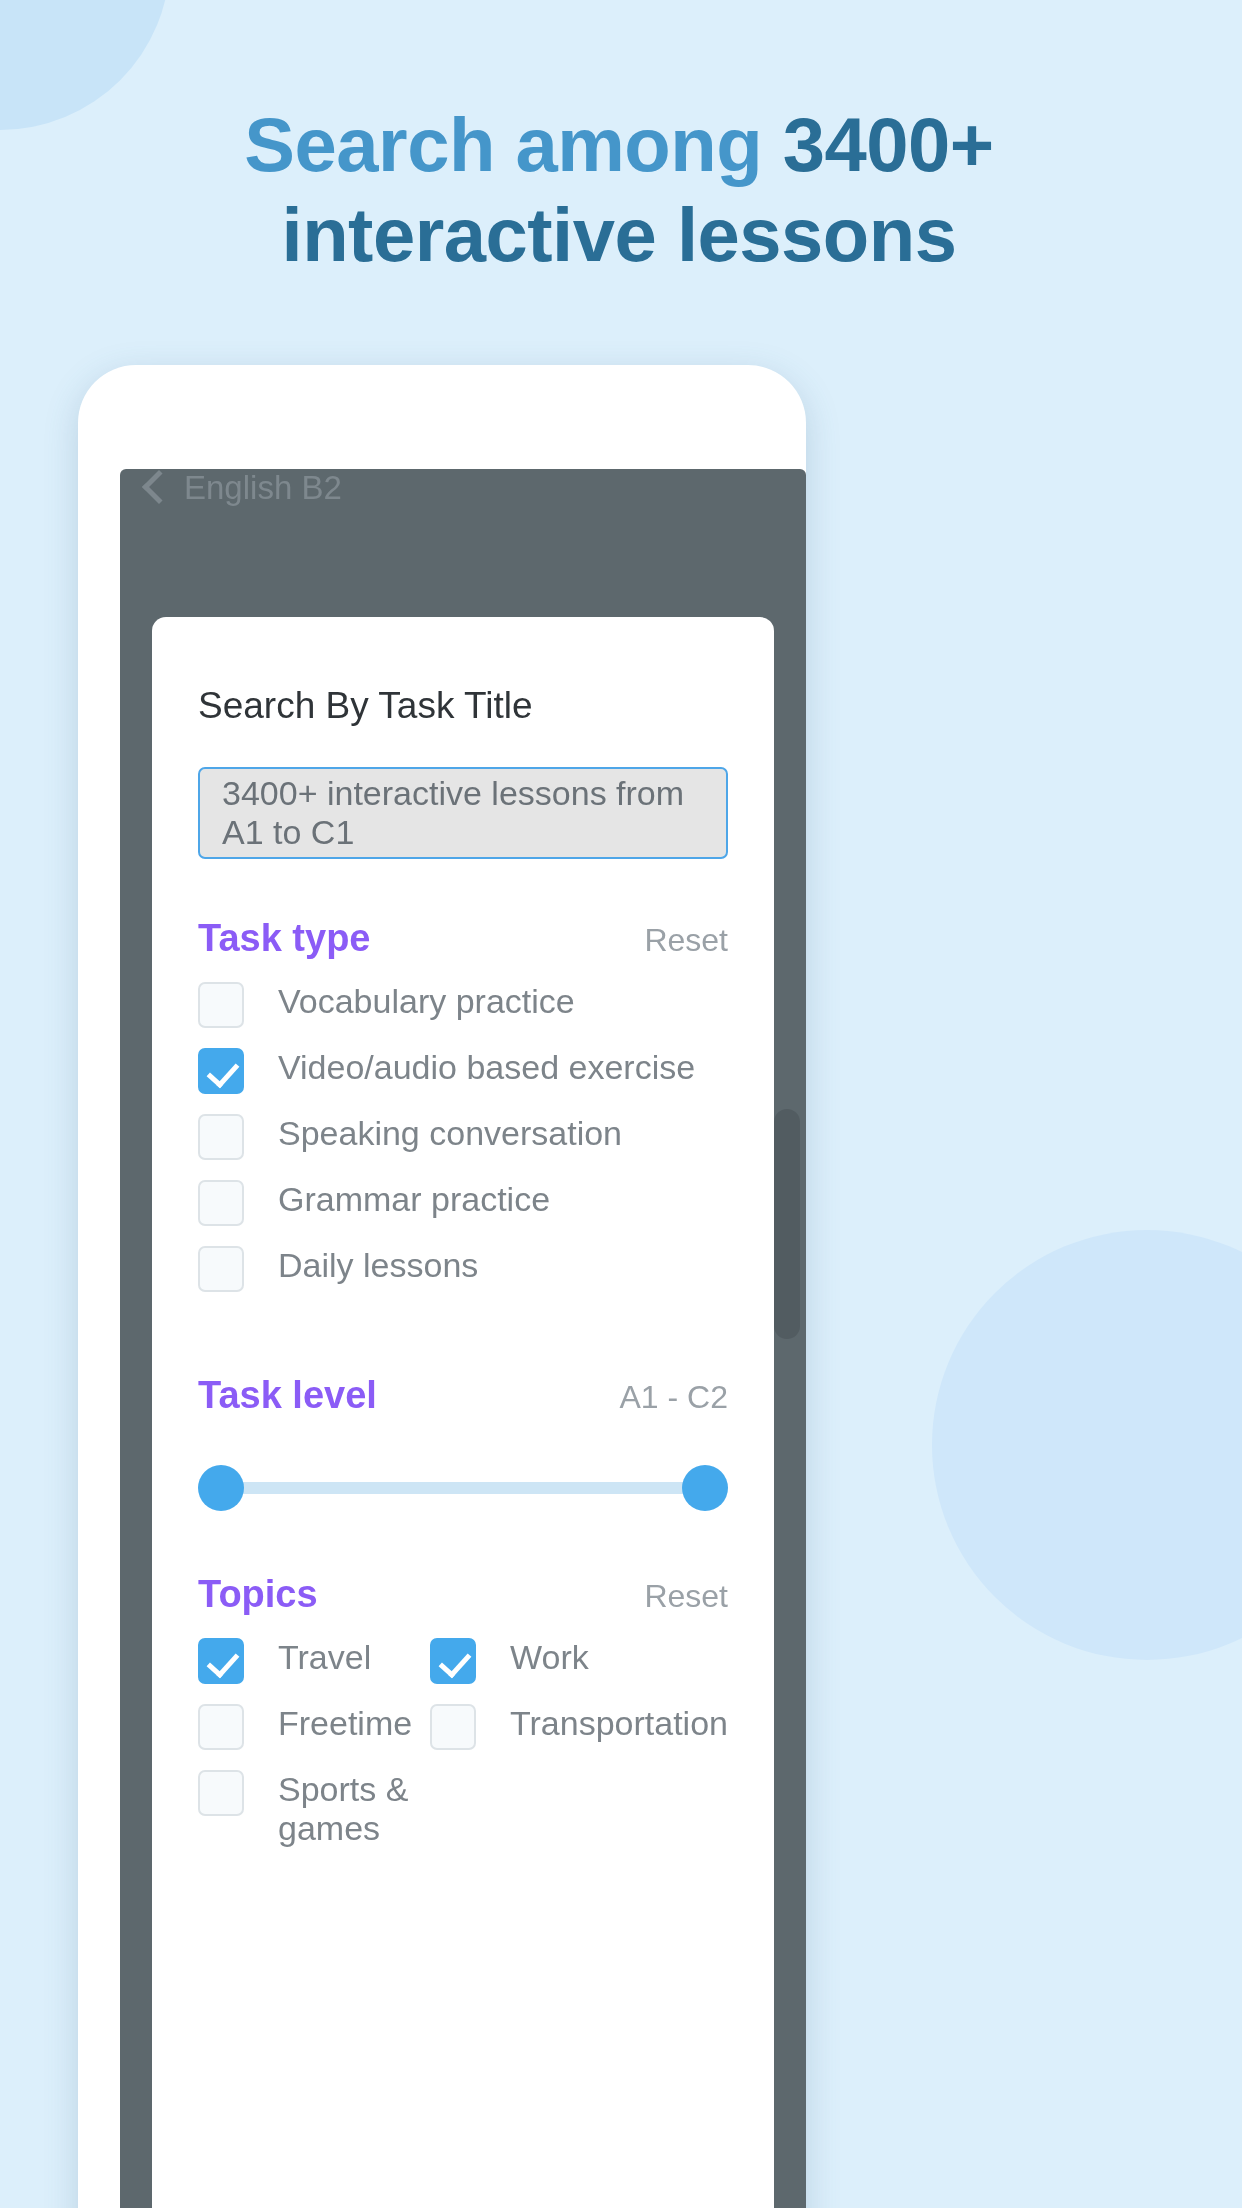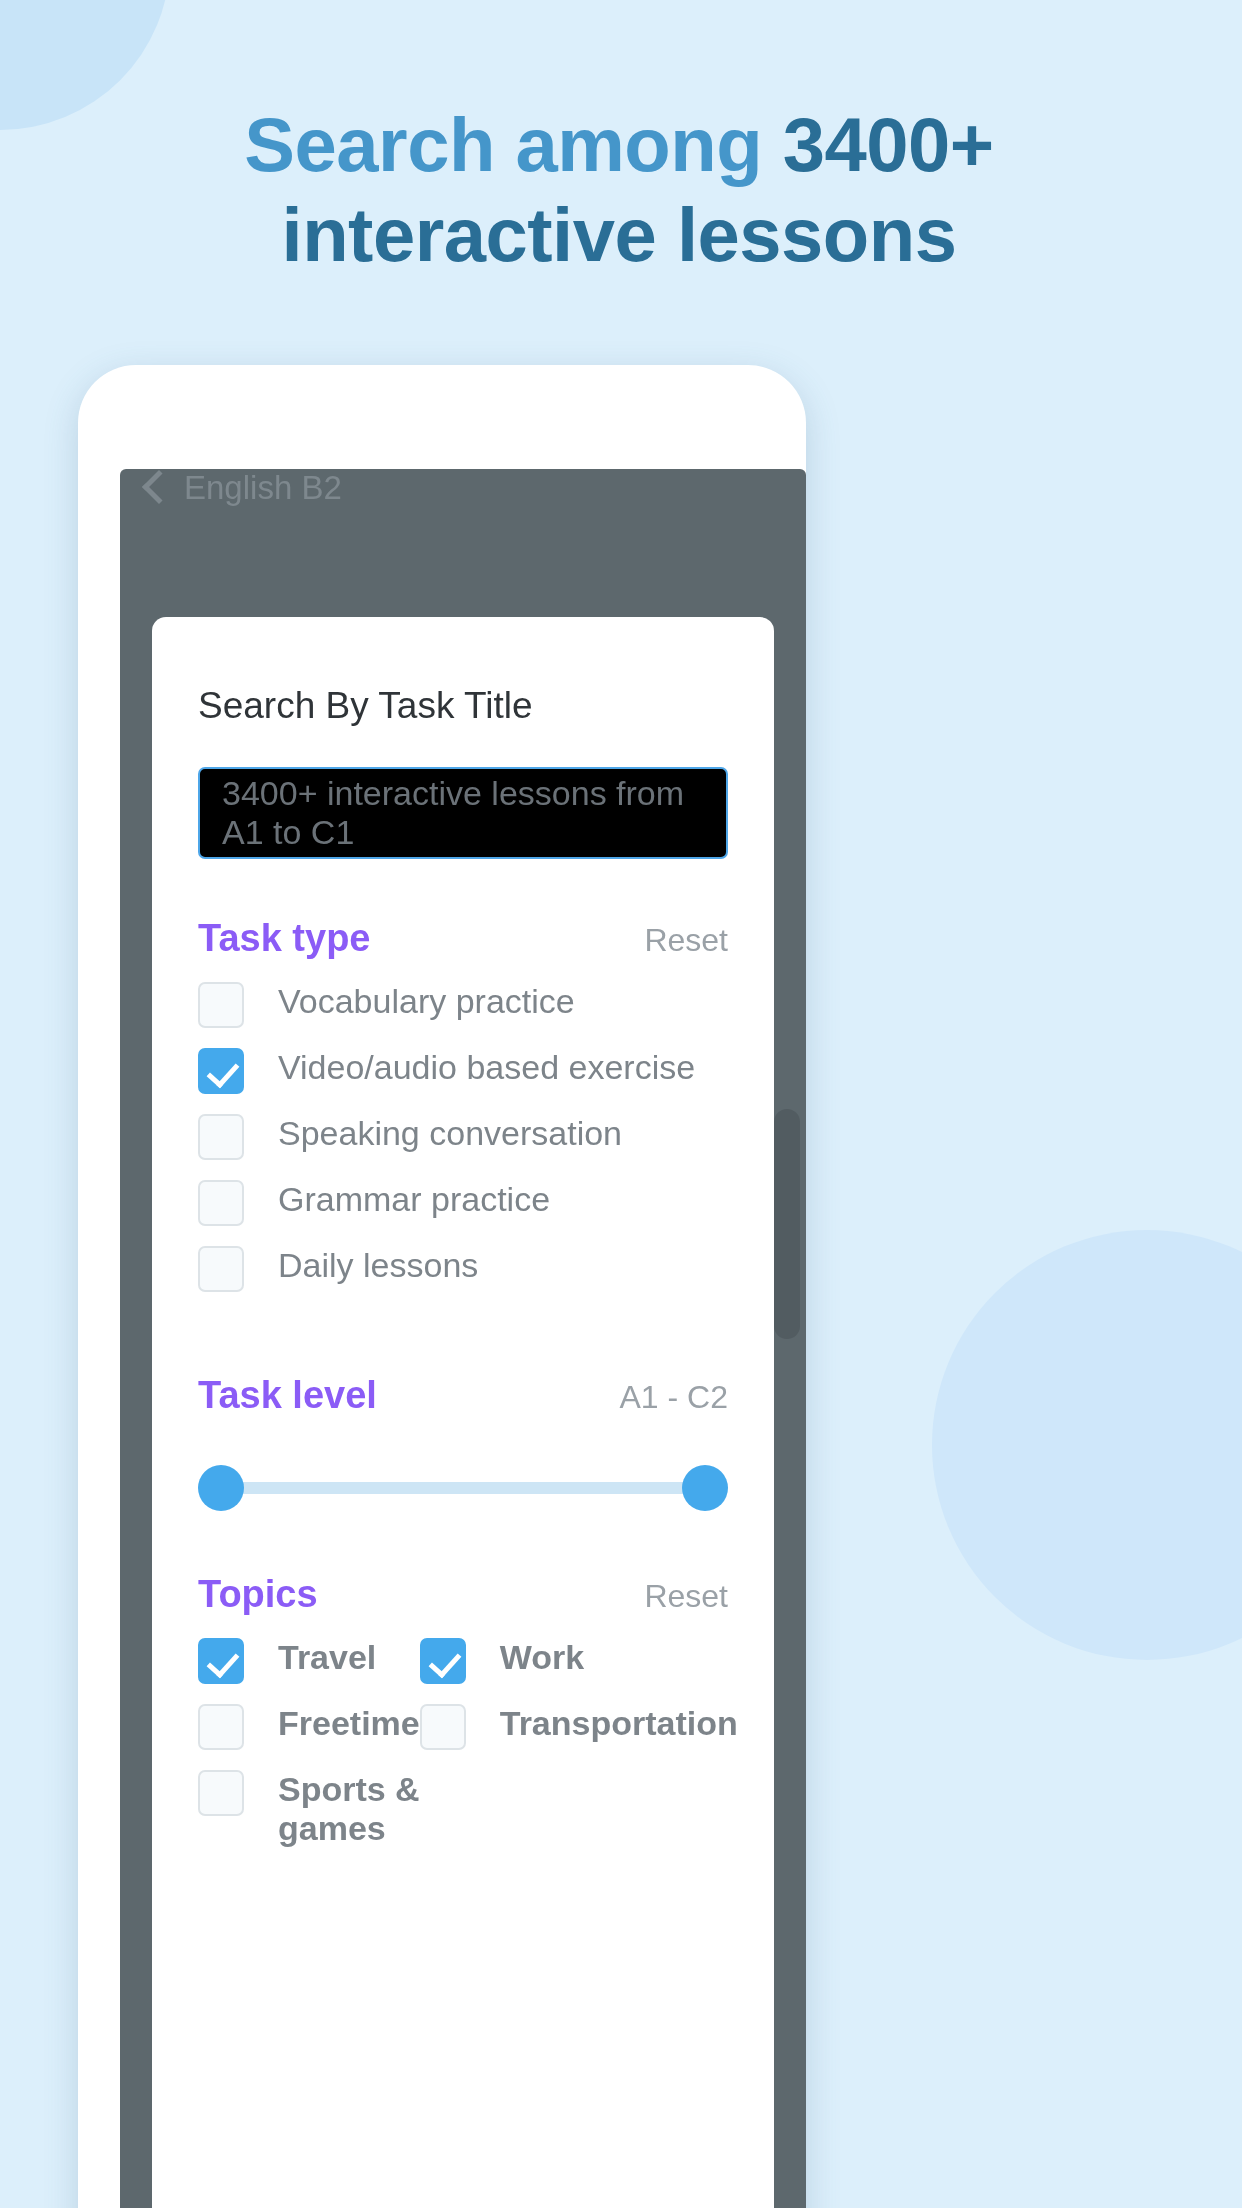--- a/index.html
+++ b/index.html
@@ -93,21 +93,21 @@
   .modal-title{
     font-size:37px; color:#2f3438; font-weight:normal;
     padding-top:68px;
   }
 
   .search-field{
     margin-top:40px;
     height:92px;
     border:2px solid #4ea6e8;
     border-radius:7px;
-    background:#000000;
+    background:#e5e5e5;
     display:flex; align-items:center;
     padding:0 22px;
     font-size:34px;
     color:#6b7278;
   }
 
   .section-head{
     display:flex; align-items:baseline; justify-content:space-between;
     margin-top:58px;
   }
@@ -157,21 +157,20 @@
   }
   .knob.left{ left:0; }
   .knob.right{ right:0; }
 
   
   .topics-grid{
     margin-top:22px;
     display:grid;
     grid-template-columns:1fr 1fr;
     row-gap:0px;
-    font-weight:bold;
   }
 </style>
 </head>
 <body>
 
 <div class="blob-tl"></div>
 <div class="blob-r"></div>
 
 <div class="headline">
   <span class="hl-light">Search among </span><span class="hl-dark">3400+</span><br>

